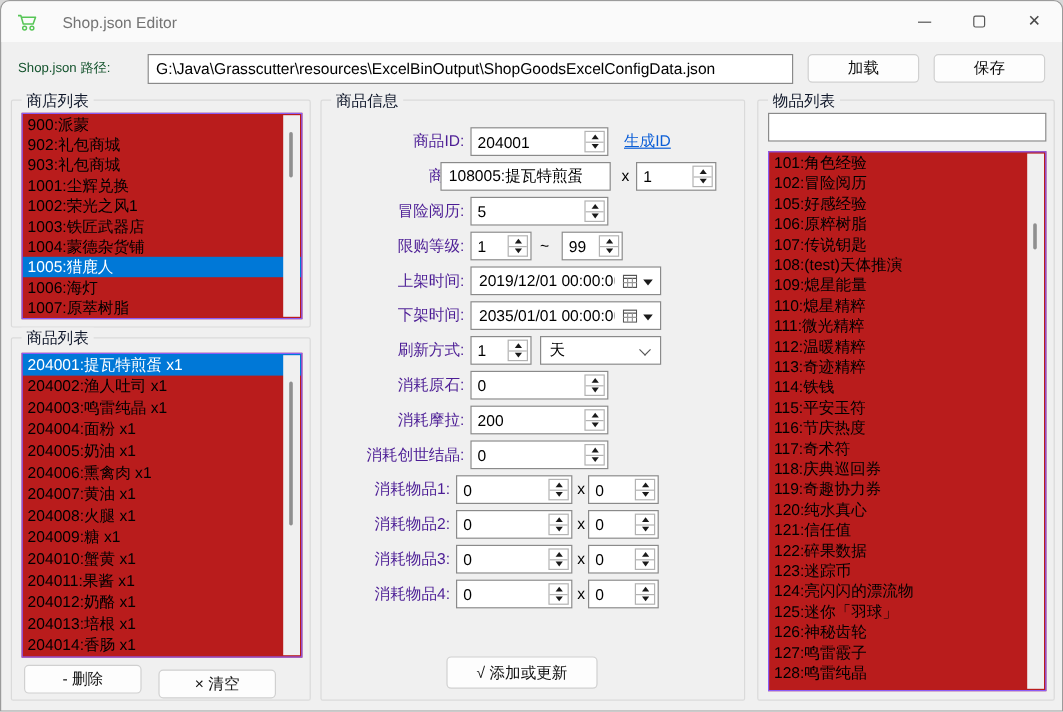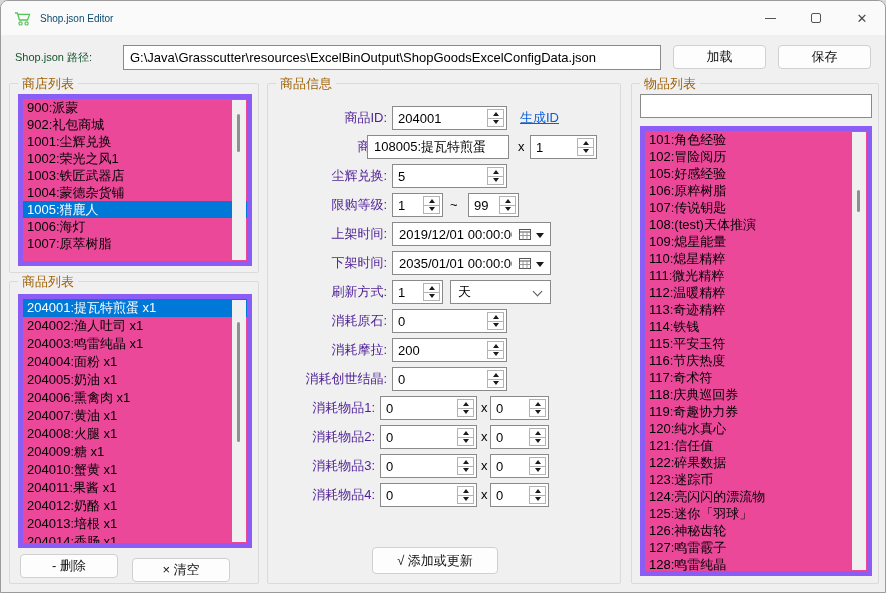--- a/index.html
+++ b/index.html
@@ -4,39 +4,39 @@
 <style>
   * { margin:0; padding:0; box-sizing:border-box; font-family:"Liberation Sans","DejaVu Sans",sans-serif; }
   html,body { background:#d8d8d8; }
   #win {
     position:relative; width:886px; height:593px; background:#f0f0f0;
     border:1px solid #9b9b9b; border-radius:8px 8px 0 0; overflow:hidden;
   }
   
   #titlebar { position:absolute; left:0; top:0; right:0; height:34px; background:#fafafa;
     display:flex; align-items:center; padding-left:12px; }
-  #titlebar .title { font-size:10px; color:#0c4a6e; margin-left:8px; }
+  #titlebar .title { font-size:13px; color:#737373; margin-left:20px; }
   .wbtns { position:absolute; right:0; top:0; height:34px; display:flex; }
   .wbtn { width:46px; height:34px; display:flex; align-items:center; justify-content:center;
     color:#444; font-size:12px; }
   .wbtn.min span { display:block; width:11px; height:0; border-top:1px solid #555; }
   .wbtn.max span { display:block; width:10px; height:10px; border:1px solid #555; border-radius:2px; }
   .wbtn.close { font-size:13px; color:#4a4a4a; }
   
   .plabel { position:absolute; left:14px; top:44px; height:25px; line-height:25px; font-size:11px; color:#14532d; }
   .tbox { position:absolute; background:#fff; border:1px solid #8a8a8a; }
   .tbox input { position:absolute; inset:0; border:0; outline:none; background:transparent;
     font-size:13px; padding:0 6px; color:#000; }
   .btn { position:absolute; background:#fdfdfd; border:1px solid #d0d0d0; border-radius:4px;
     font-size:13px; color:#111; display:flex; align-items:center; justify-content:center; cursor:default; }
   
   .group { position:absolute; border:1px solid #dadada; border-radius:2px; }
-  .legend { position:absolute; top:-9px; left:8px; background:#f0f0f0; padding:0 4px; font-size:13px; color:#a16207; }
-  
-  .list { position:absolute; background:#ec4899; border:5px solid #8b5cf6; overflow:hidden; }
+  .legend { position:absolute; top:-9px; left:8px; background:#f0f0f0; padding:0 4px; font-size:13px; color:#0f172a; }
+  
+  .list { position:absolute; background:#b91c1c; border:1px solid #8b5cf6; overflow:hidden; }
   .li { padding-left:4px; font-size:13px; color:#000; white-space:nowrap; overflow:hidden; }
   .shoplist .li  { height:17px; line-height:17px; }
   .goodslist .li { height:18px; line-height:18px; }
   .itemlist .li  { height:17px; line-height:17px; }
   .li.sel { background:#0078d7; color:#fff; }
   .sbtrack { position:absolute; top:1px; bottom:1px; right:1px; width:14px; background:#f0f0f0; }
   .sbthumb { position:absolute; right:6px; width:3px; background:#8f8f8f; border-radius:2px; }
   
   .flabel { position:absolute; height:24px; line-height:24px; font-size:13px; color:#4c1d95; text-align:right; }
   .spin { position:absolute; height:24px; background:#fff; border:1px solid #8a8a8a; }
@@ -94,20 +94,21 @@
   <div class="btn" style="left:777px;top:44px;width:93px;height:24px;">保存</div>
 
   <div class="group" style="left:8px;top:82px;width:250px;height:190px;">
     <div class="legend">商店列表</div>
     <div class="list shoplist" style="left:8px;top:10px;width:234px;height:172px;">
       <div class="sbtrack">
         <div class="sbthumb" style="top:14px;height:38px;"></div>
       </div>
     <div class="li">900:派蒙</div>
         <div class="li">902:礼包商城</div>
+        <div class="li">903:礼包商城</div>
         <div class="li">1001:尘辉兑换</div>
         <div class="li">1002:荣光之风1</div>
         <div class="li">1003:铁匠武器店</div>
         <div class="li">1004:蒙德杂货铺</div>
         <div class="li sel">1005:猎鹿人</div>
         <div class="li">1006:海灯</div>
         <div class="li">1007:原萃树脂</div>
       </div>
   </div>
 
@@ -155,21 +156,21 @@
     </div>
     <div class="sep" style="left:250px;top:51px;">x</div>
     <div class="spin" style="left:262px;top:51px;width:67px;">
       <input value="1" style="">
       <div class="sbtns">
           <div class="su"></div>
           <div class="sd"></div>
         </div>
     </div>
 
-    <div class="flabel" style="left:0;top:80px;width:119px;">尘辉兑换:</div>
+    <div class="flabel" style="left:0;top:80px;width:119px;">冒险阅历:</div>
     <div class="spin" style="left:124px;top:80px;width:115px;">
       <input value="5" style="">
       <div class="sbtns">
           <div class="su"></div>
           <div class="sd"></div>
         </div>
     </div>
 
     <div class="flabel" style="left:0;top:109px;width:119px;">限购等级:</div>
     <div class="spin" style="left:124px;top:109px;width:51px;">

